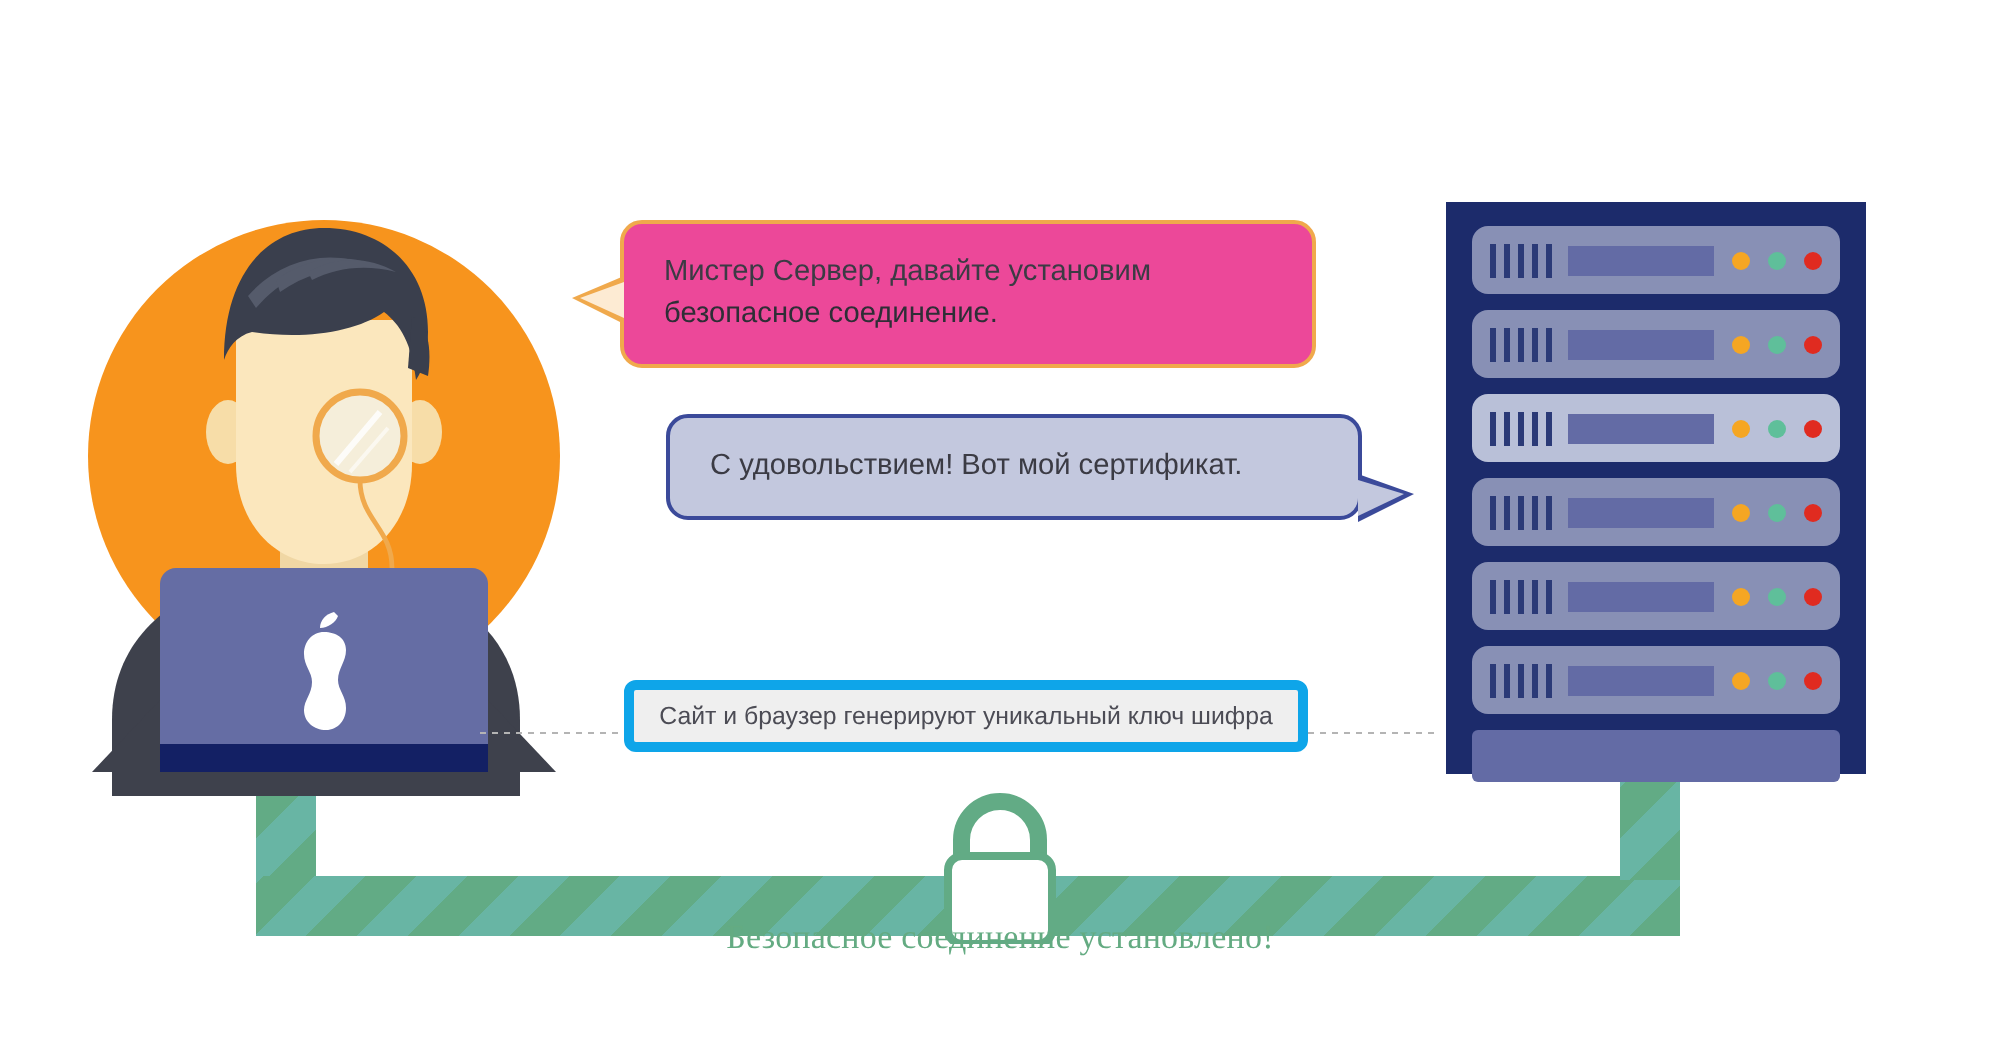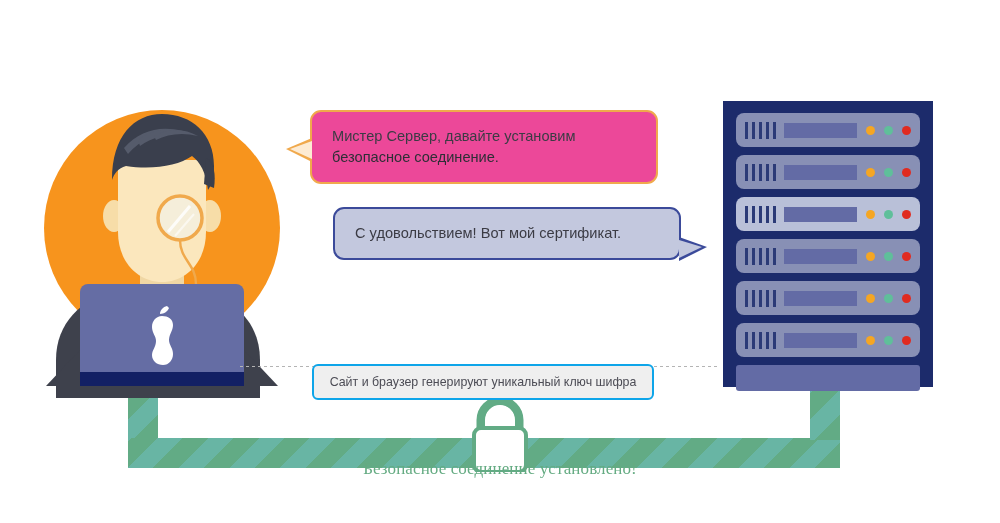--- a/index.html
+++ b/index.html
@@ -193,25 +193,25 @@
     width: 480px;
     height: 2px;
     background-image: linear-gradient(to right, #b4b4b4 0 3px, transparent 3px 6px);
     background-size: 6px 1px;
     background-repeat: repeat-x;
     background-position: 0 center;
   }
   #keygen-label {
     position: absolute;
     left: 312px;
-    top: 364px;
+    top: 340px;
     width: 342px;
     height: 36px;
     box-sizing: border-box;
-    border: 2px solid #0ea5e9;
+    border: 5px solid #0ea5e9;
     border-radius: 6px;
     background: #efefef;
     display: flex;
     align-items: center;
     justify-content: center;
     font-size: 12.4px;
     color: #4c4c55;
   }
 </style>
 </head>

